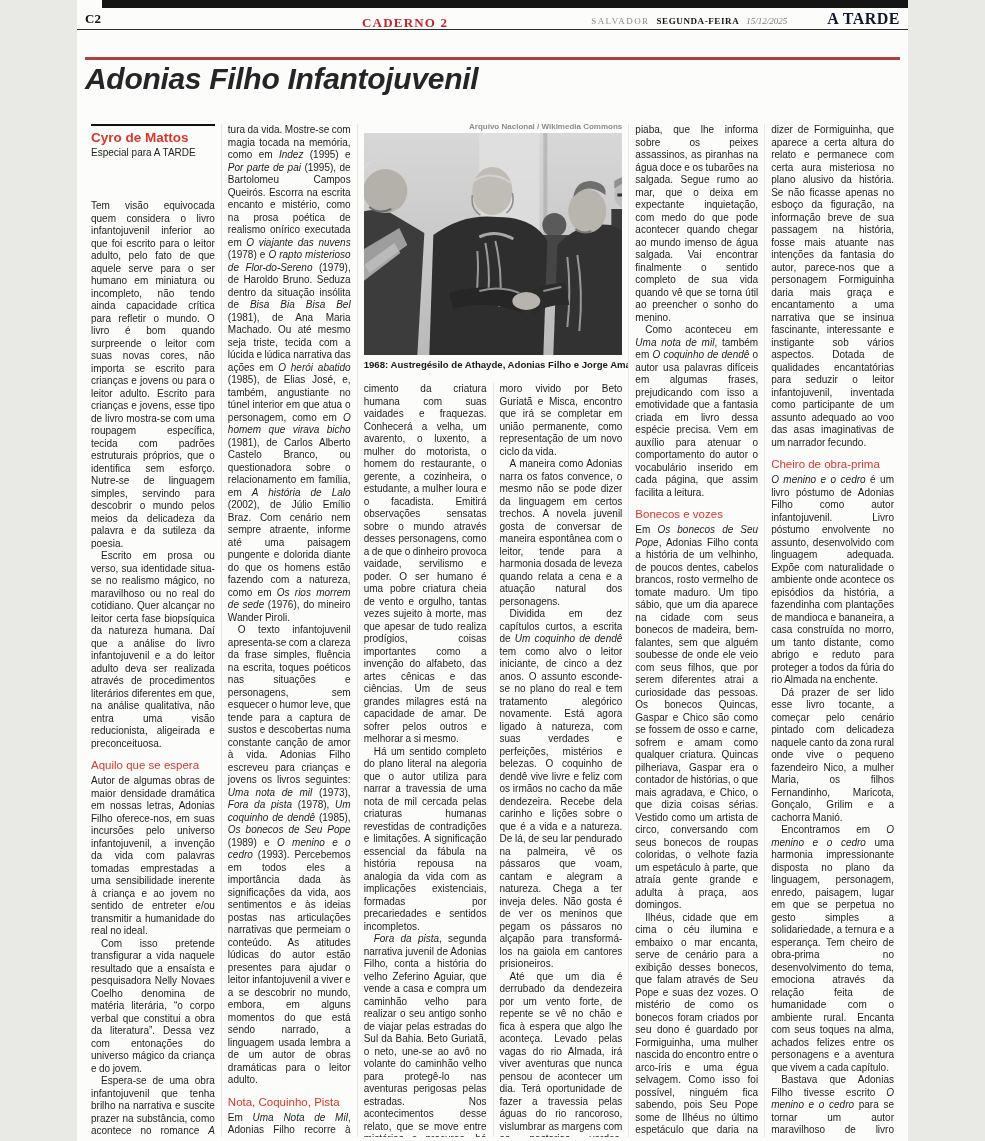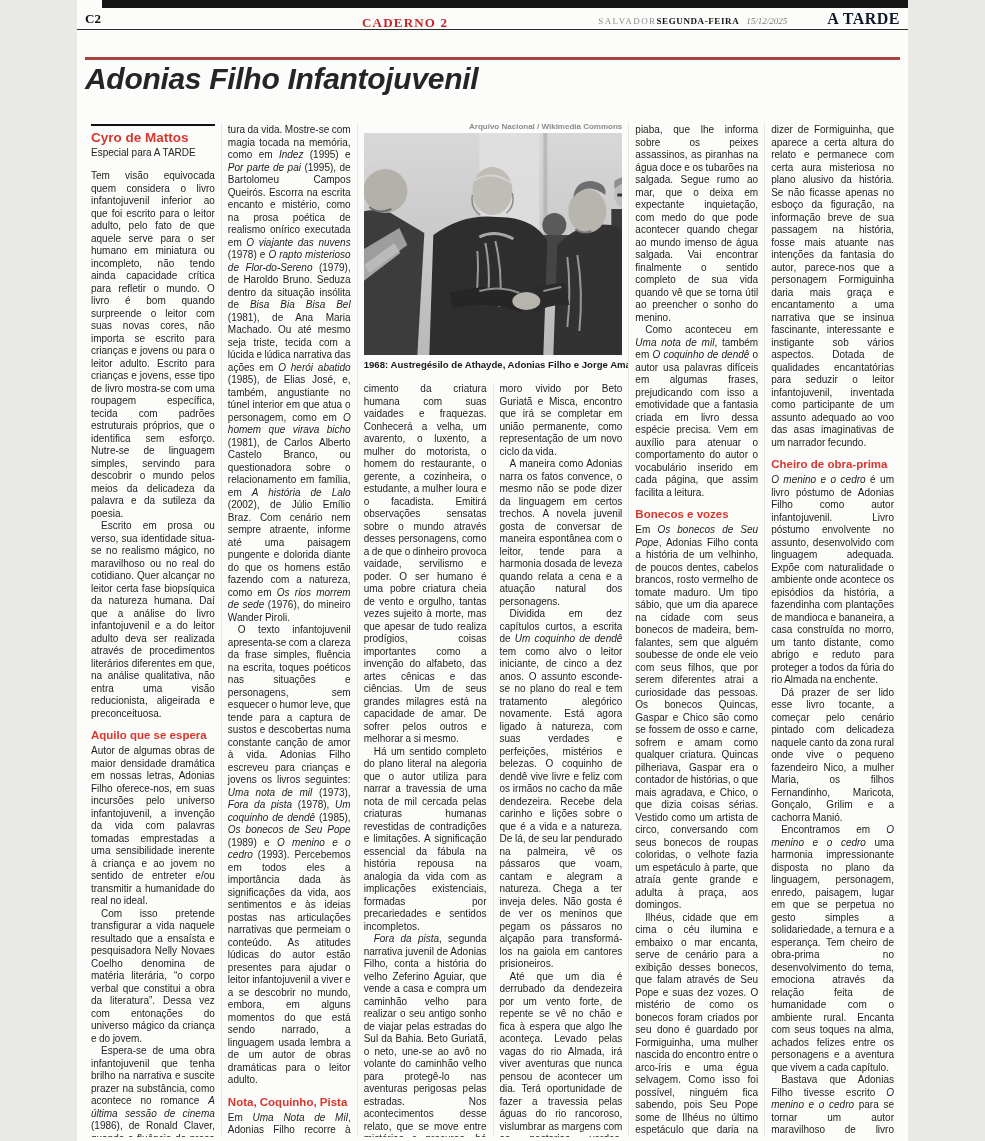--- a/index.html
+++ b/index.html
@@ -9,47 +9,47 @@
   
   #topbar{position:absolute;top:0;left:25px;right:0;height:8px;background:#151515;}
   #masthead{position:absolute;top:8px;left:0;right:0;height:21px;border-bottom:1px solid #2b2b2b;}
   #pageNum{position:absolute;left:8px;top:3px;font-family:"Liberation Serif",serif;
            font-weight:bold;font-size:13px;color:#111;}
   #sectionName{position:absolute;left:285px;top:7px;font-family:"Liberation Serif",serif;
            font-weight:bold;font-size:13px;letter-spacing:1.2px;color:#c3262a;}
   #mastRight{position:absolute;right:8px;top:2px;display:flex;align-items:baseline;}
   .city{font-family:"Liberation Serif",serif;font-size:9px;color:#8d8d8d;letter-spacing:1.4px;}
   .weekday{font-family:"Liberation Serif",serif;font-weight:bold;font-size:9px;color:#151515;
-           letter-spacing:.6px;}
+           letter-spacing:.6px;margin-left:7px;}
   .date{font-family:"Liberation Serif",serif;font-style:italic;font-size:9px;color:#7e7e7e;margin-left:7px;}
   .paperName{font-family:"Liberation Serif",serif;font-weight:bold;font-size:16px;color:#0f172a;
            letter-spacing:.5px;margin-left:40px;}
 
   
   #redRule{position:absolute;top:57px;left:8px;right:8px;height:3px;background:#a84340;}
   #headline{position:absolute;top:62px;left:8px;font-style:italic;font-weight:bold;
             font-size:30px;letter-spacing:-.3px;color:#232527;}
 
   
   #artgrid{position:absolute;top:124px;left:8px;right:8px;height:1013px;
            display:grid;grid-template-columns:repeat(6,1fr);overflow:hidden;}
   #artgrid > div{padding:0 6px;overflow:hidden;}
   #artgrid > div + div{border-left:1px solid #e8e8e2;}
   #midwrap{grid-column:3 / 5;display:flex;flex-direction:column;}
 
   
-  #byline{border-top:2px solid #101010;padding-top:4px;margin-bottom:12px;}
+  #byline{border-top:2px solid #101010;padding-top:4px;margin-bottom:42px;}
   #bylineName{color:#d8372e;font-weight:bold;font-size:13.5px;line-height:15px;}
   #bylineRole{font-size:10px;color:#222;margin-top:2px;}
 
   
   .para{font-size:10px;line-height:12.5px;text-align:justify;margin:0;color:#1c1c1c;
         word-spacing:-.3px;}
   .para.ind{text-indent:10px;}
-  .subhead{color:#d8372e;font-size:11.5px;font-weight:bold;line-height:13px;margin:9px 0 3px;}
+  .subhead{color:#d8372e;font-size:11.5px;font-weight:normal;line-height:13px;margin:9px 0 3px;}
 
   
   #credit{font-size:8px;font-weight:bold;color:#8c8c8c;text-align:right;margin:-2px 0 2px;}
   #photoBox{width:100%;height:222px;background:#c9c9c9;overflow:hidden;}
   #photoBox svg{display:block;width:100%;height:100%;}
   #caption{font-weight:bold;font-size:9.6px;color:#1a1a1a;line-height:11px;margin:4px 0 13px;
            white-space:nowrap;}
   #itext{display:flex;flex:1;overflow:hidden;}
   .icol{flex:1;overflow:hidden;}
   .icol:first-child{padding-right:6px;}

